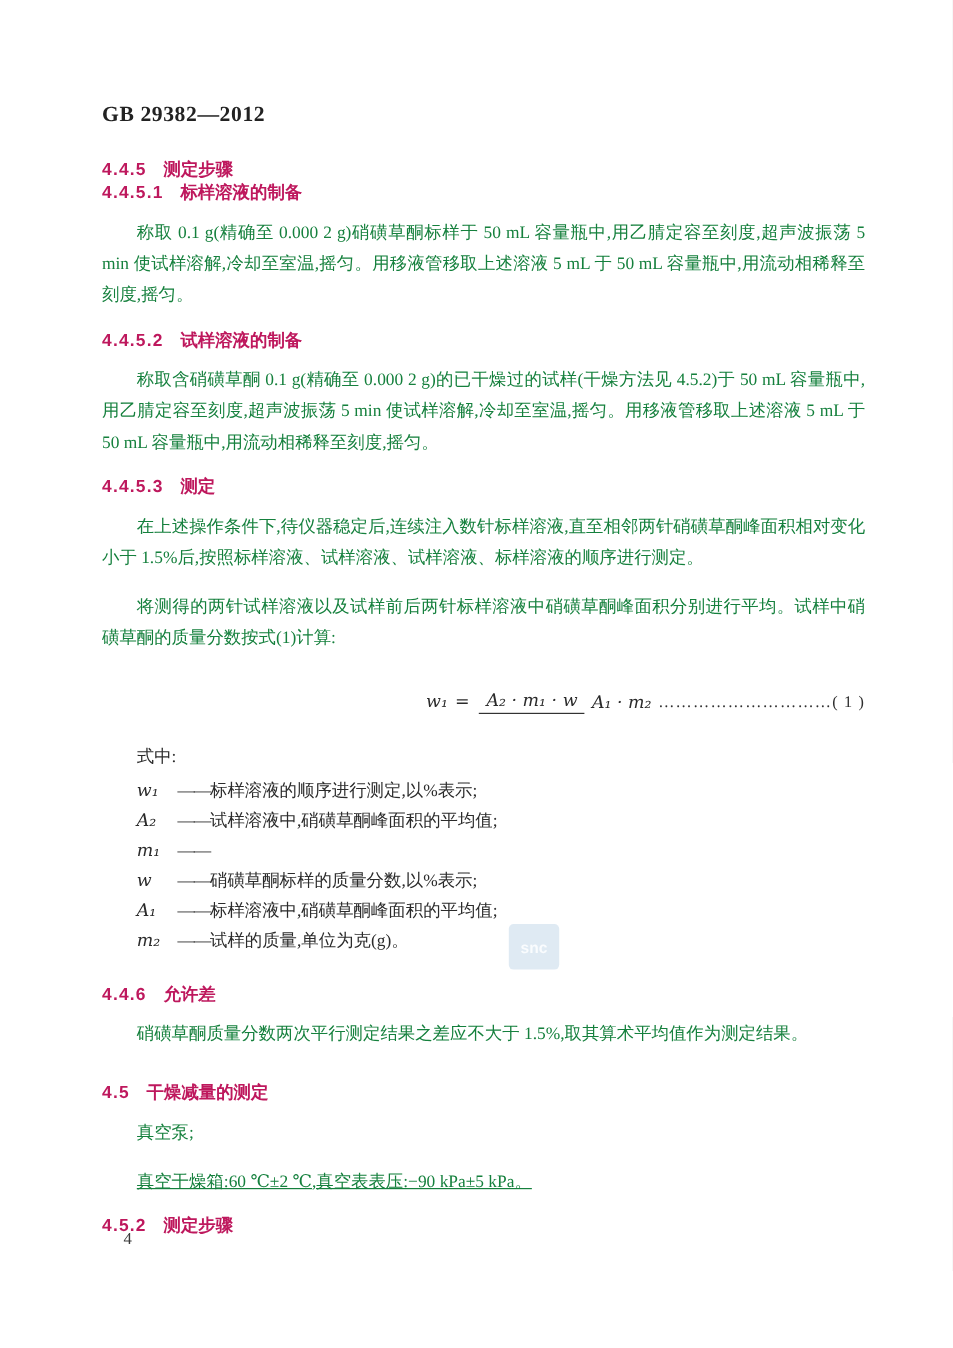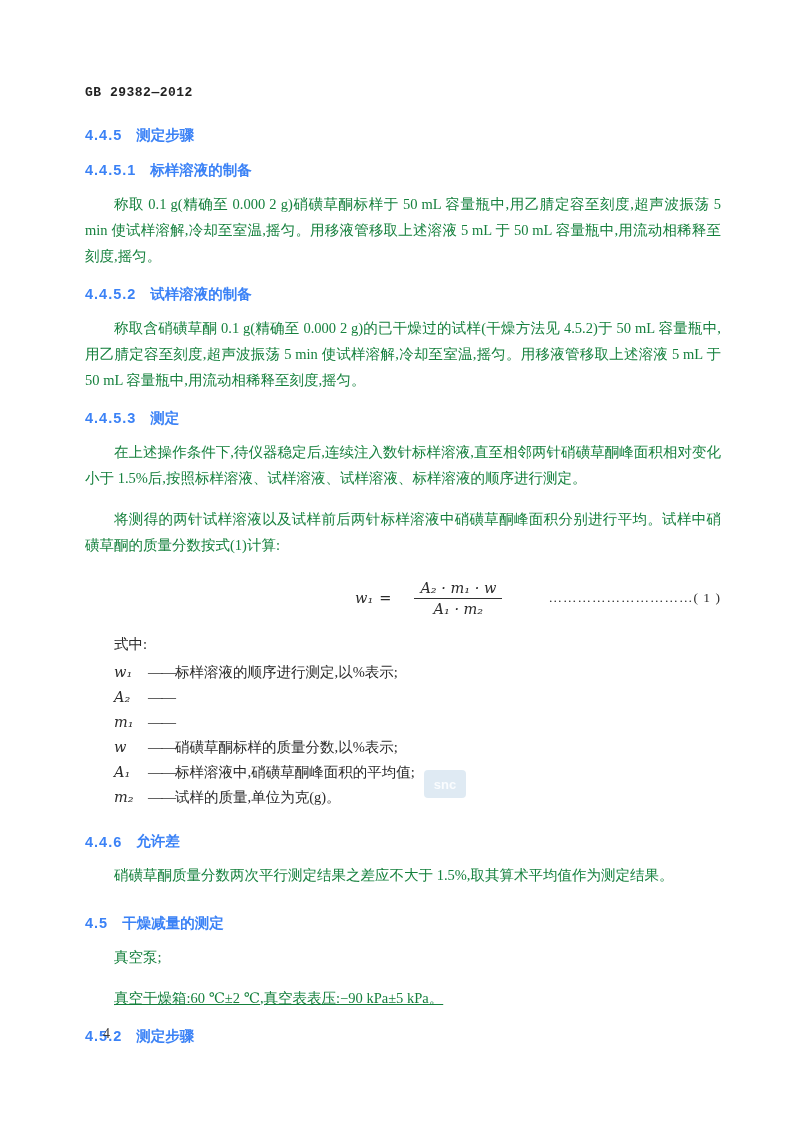--- a/index.html
+++ b/index.html
@@ -12,37 +12,37 @@
     color:#2b2b2b;
     overflow:hidden;
   }
   .content {
     position:absolute;
     left:85px; top:85px;
     width:636px;
     font-size:14.5px;
   }
   .doc-code {
-    font-family:Liberation Mono, monospace;
+    font-family:Liberation Serif, serif;
     font-weight:bold;
-    font-size:13px;
+    font-size:18px;
     color:#222;
     letter-spacing:0.5px;
   }
   .heading {
     font-family:"Liberation Sans","DejaVu Sans",sans-serif;
     font-weight:bold;
     font-size:14.5px;
-    color:#3b82f6;
+    color:#be185d;
     display:flex;
     align-items:baseline;
   }
   .heading .num { margin-right:14px; letter-spacing:1px; }
   .h-l2 { margin-top:26px; }
-  .h-l3 { margin-top:16px; }
+  .h-l3 { margin-top:0; }
   .para {
     margin-top:11px;
     line-height:26px;
     text-align:justify;
     text-indent:2em;
     color:#15803d;
   }
   .para.no-gap { margin-top:2px;text-decoration:underline; }
   .formula-row {
     position:relative;
@@ -55,21 +55,21 @@
     position:absolute;
     left:270px;
     display:flex;
     align-items:center;
     font-style:italic;
     font-family:"DejaVu Serif","Liberation Serif",serif;
     font-size:14.5px;
   }
   .equation .eq-lhs { margin-right:6px; }
   .equation .eq-eq { margin-right:8px; font-style:normal; }
-  .frac { display:inline-flex; flex-direction:column; text-align:center;margin-left:15px; }
+  .frac { display:inline-flex; flex-direction:row; text-align:center; }
   .frac .fr-num { padding:0 6px 2px 6px; border-bottom:1px solid #333; }
   .frac .fr-den { padding:2px 6px 0 6px; }
   .eq-ref {
     position:absolute;
     right:0;
     display:flex;
     align-items:center;
     font-size:13.5px;
     color:#2e2e2e;
     letter-spacing:1px;
@@ -87,21 +87,21 @@
   .def-text { text-align:justify; }
   .page-number {
     position:absolute;
     left:103px; top:1026px;
     font-size:14px;
     color:#3a3a3a;
   }
   .watermark {
     position:absolute;
     left:424px; top:770px;
-    width:42px; height:28px;
+    width:42px; height:38px;
     background:#b9d2e6;
     opacity:0.45;
     border-radius:4px;
     display:flex;
     align-items:center;
     justify-content:center;
     font-family:"Liberation Sans","DejaVu Sans",sans-serif;
     font-size:13px;
     font-weight:bold;
     color:#f4f9fd;
@@ -159,20 +159,21 @@
 
     <div class="def-list">
       <div class="def-row">
         <span class="def-symbol">w₁</span>
         <span class="def-dash">——</span>
         <span class="def-text">标样溶液的顺序进行测定,以%表示;</span>
       </div>
       <div class="def-row">
         <span class="def-symbol">A₂</span>
         <span class="def-dash">——</span>
+        <span class="def-text">试样溶液中,硝磺草酮峰面积的平均值;</span>
       </div>
       <div class="def-row">
         <span class="def-symbol">m₁</span>
         <span class="def-dash">——</span>
       </div>
       <div class="def-row">
         <span class="def-symbol">w</span>
         <span class="def-dash">——</span>
         <span class="def-text">硝磺草酮标样的质量分数,以%表示;</span>
       </div>
@@ -181,21 +182,21 @@
         <span class="def-dash">——</span>
         <span class="def-text">标样溶液中,硝磺草酮峰面积的平均值;</span>
       </div>
       <div class="def-row">
         <span class="def-symbol">m₂</span>
         <span class="def-dash">——</span>
         <span class="def-text">试样的质量,单位为克(g)。</span>
       </div>
     </div>
 
-    <div class="heading h-l3" style="margin-top:22px;align-items:center;">
+    <div class="heading h-l3" style="margin-top:22px;">
       <span class="num">4.4.6</span>
       <span>允许差</span>
     </div>
     <p class="para">硝磺草酮质量分数两次平行测定结果之差应不大于 1.5%,取其算术平均值作为测定结果。</p>
 
     <div class="heading h-l2">
       <span class="num">4.5</span>
       <span>干燥减量的测定</span>
     </div>
 

